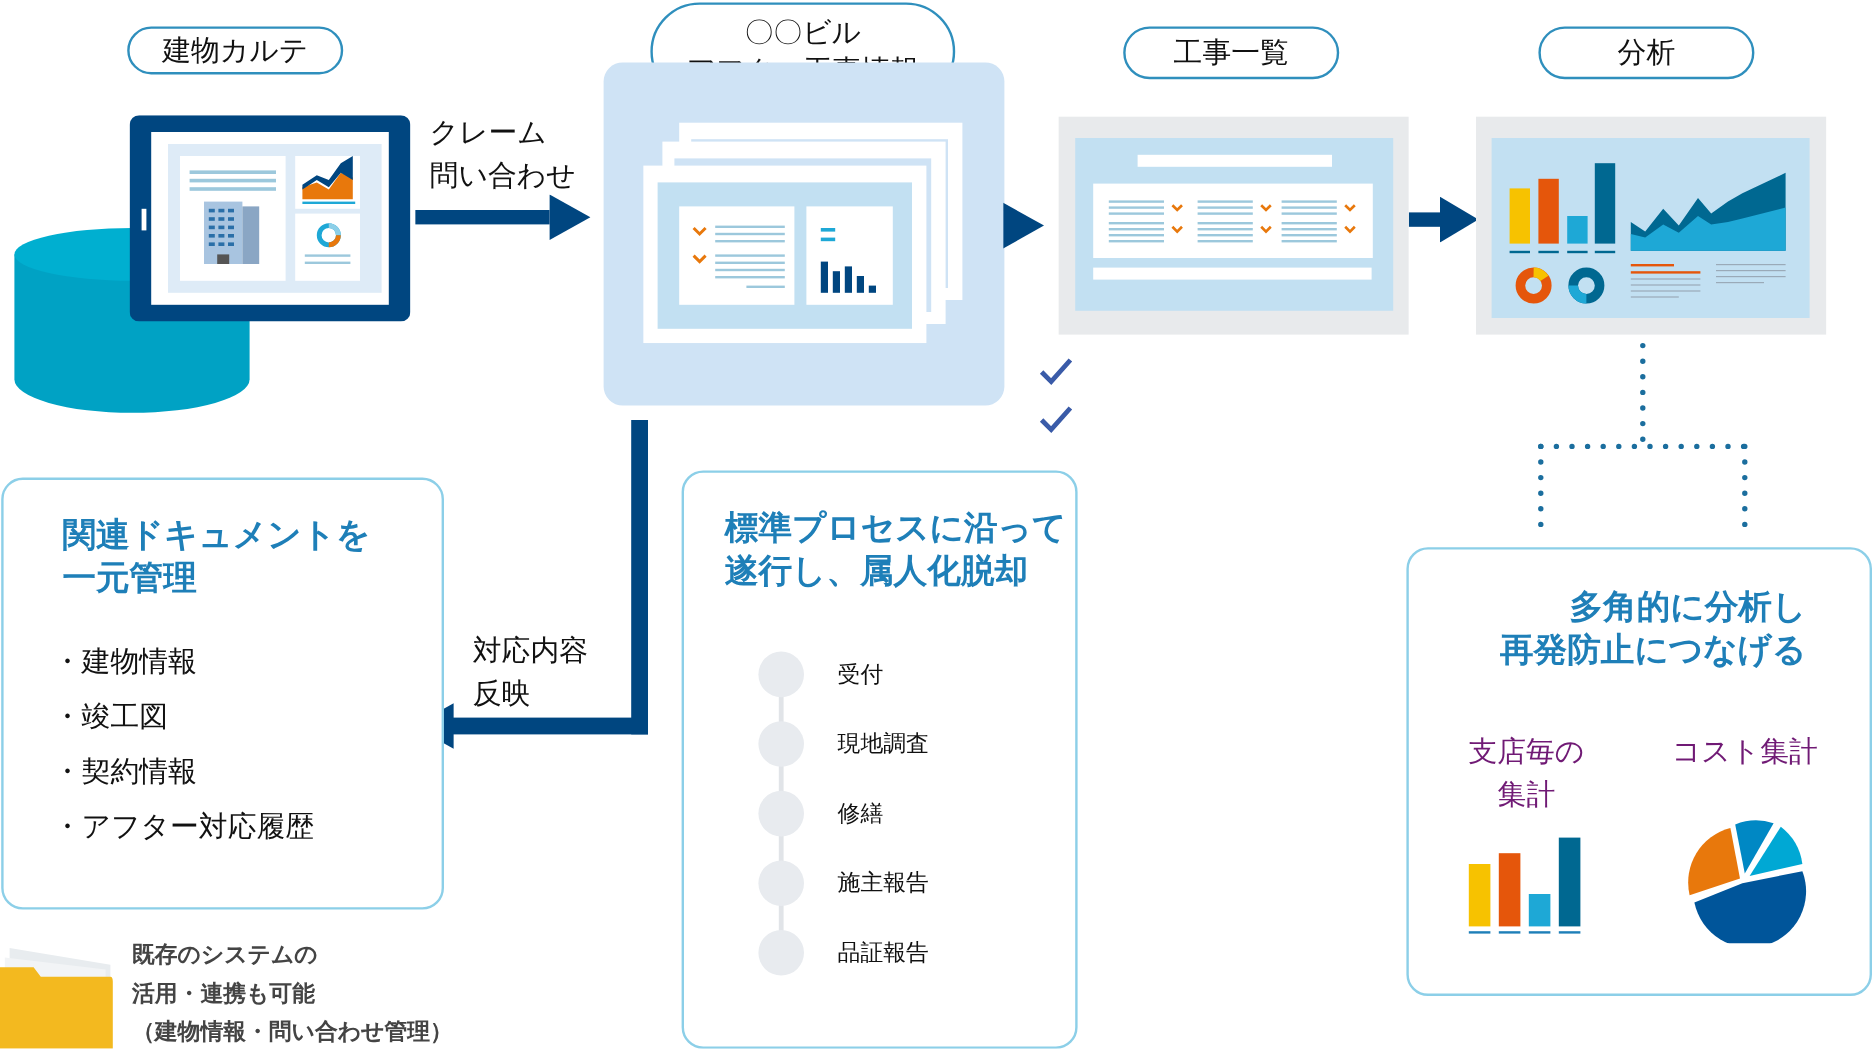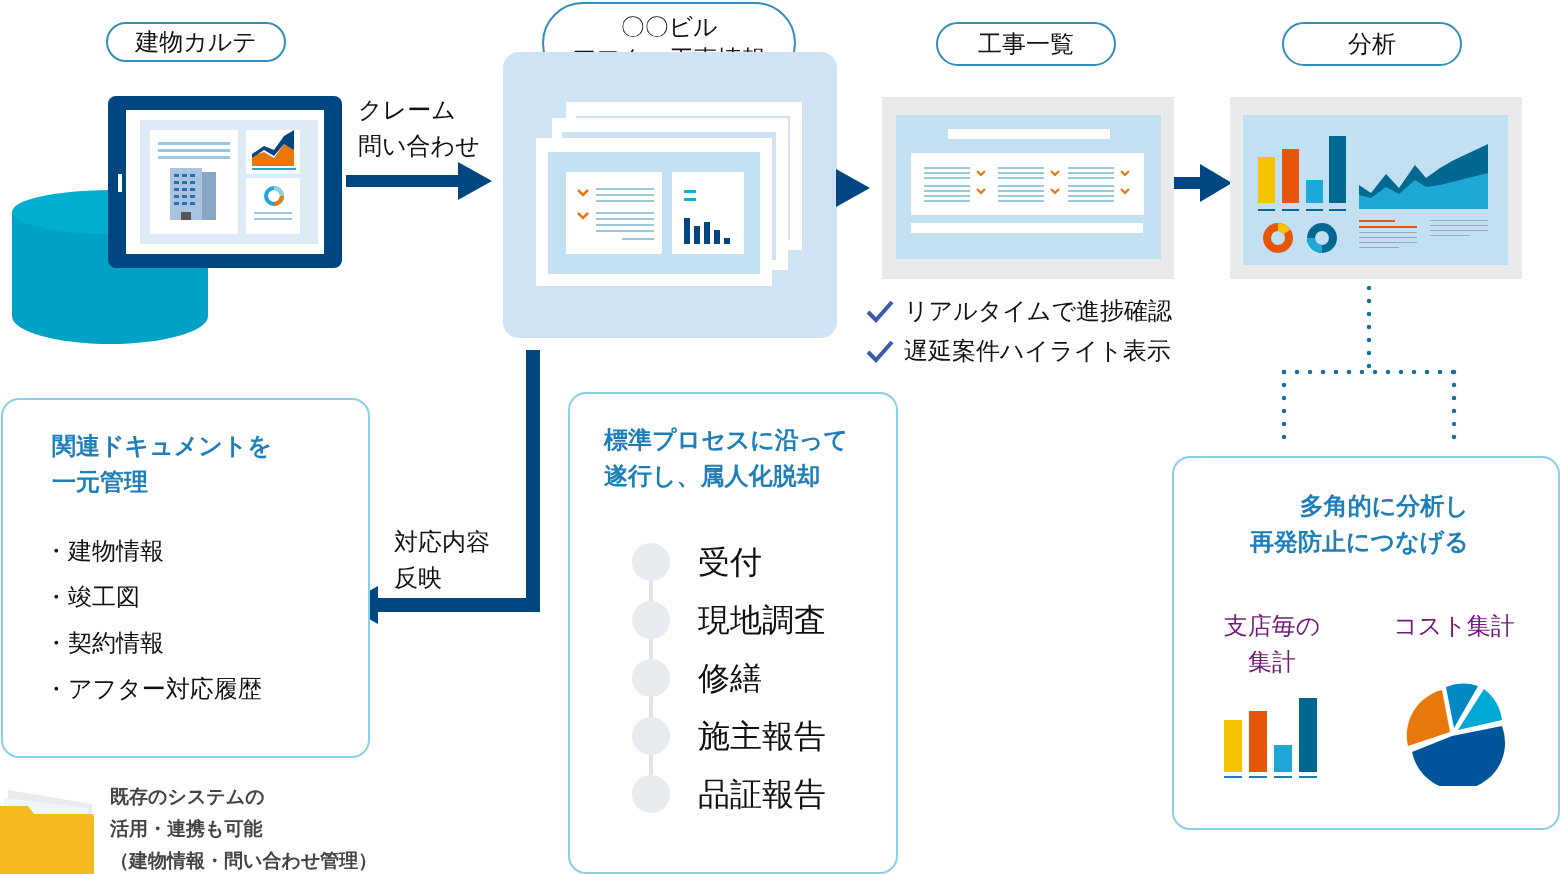--- a/index.html
+++ b/index.html
@@ -4,24 +4,24 @@
 <style>
   html, body { margin:0; padding:0; background:#ffffff; }
   body { width:1560px; height:874px; position:relative; overflow:hidden;
          font-family:"DejaVu Sans","Liberation Sans",sans-serif; color:#1a1a1a; }
   .abs { position:absolute; }
   .pill { position:absolute; border:2px solid #2f8fbd; border-radius:30px; background:#fff;
           display:flex; align-items:center; justify-content:center; text-align:center;
           font-size:24px; line-height:32px; color:#111; box-sizing:border-box; }
   .flowtext { position:absolute; font-size:24px; line-height:36px; color:#111; white-space:pre-line;margin-top:18px; }
   .card { position:absolute; border:2px solid #8ccfe8; border-radius:18px; background:#fff; box-sizing:border-box; }
-  .card-title { position:absolute; font-size:24px; font-weight:bold; line-height:36px; color:#1e7fb8; white-space:pre-line; }
+  .card-title { position:absolute; font-size:28px; font-weight:bold; line-height:36px; color:#1e7fb8; white-space:pre-line; }
   .bullet { position:absolute; font-size:24px; line-height:30px; color:#111; }
   .step-dot { position:absolute; width:38px; height:38px; border-radius:50%; background:#e8ebef; }
-  .step-label { position:absolute; font-size:32px; line-height:30px; color:#111; }
+  .step-label { position:absolute; font-size:19px; line-height:30px; color:#111; }
   .check-item { position:absolute; font-size:24px; line-height:30px; color:#111; display:flex; align-items:center; }
   .check-item svg { margin-right:10px; }
   .note { position:absolute; font-size:19px; font-weight:bold; line-height:32px; color:#444; white-space:pre-line; }
   .sub-label { position:absolute; font-size:24px; line-height:36px; color:#701a75; text-align:center; white-space:pre-line; }
 </style>
 </head>
 <body>
 
 <div class="pill" style="left:106px;top:22px;width:180px;height:40px;">
   <span>建物カルテ</span>
@@ -173,27 +173,25 @@
 
 <svg class="abs" style="left:1174px;top:164px;" width="60" height="38" viewBox="0 0 60 38">
   <rect x="0" y="13" width="26" height="12" fill="#004680"></rect>
   <polygon points="26,0 58,19 26,38" fill="#004680"></polygon>
 </svg>
 
 <div class="check-item" style="left:866px;top:296px;">
   <svg width="28" height="26" viewBox="0 0 28 26">
     <polyline points="2,14 10,22 26,4" fill="none" stroke="#3a5ba8" stroke-width="4"></polyline>
   </svg>
-  <span>リアルタイムで進捗確認</span>
 </div>
 <div class="check-item" style="left:866px;top:336px;">
   <svg width="28" height="26" viewBox="0 0 28 26">
     <polyline points="2,14 10,22 26,4" fill="none" stroke="#3a5ba8" stroke-width="4"></polyline>
   </svg>
-  <span>遅延案件ハイライト表示</span>
 </div>
 
 <svg class="abs" style="left:1230px;top:97px;" width="292" height="182" viewBox="0 0 292 182">
   <rect x="0" y="0" width="292" height="182" fill="#e8eaec"></rect>
   <rect x="13" y="18" width="265" height="150" fill="#c2e0f2"></rect>
   <rect x="28" y="60" width="17" height="46" fill="#f7c200"></rect>
   <rect x="52" y="52" width="17" height="54" fill="#e5560b"></rect>
   <rect x="76" y="83" width="17" height="23" fill="#1ea8d6"></rect>
   <rect x="99" y="39" width="17" height="67" fill="#006891"></rect>
   <g fill="#006891">

